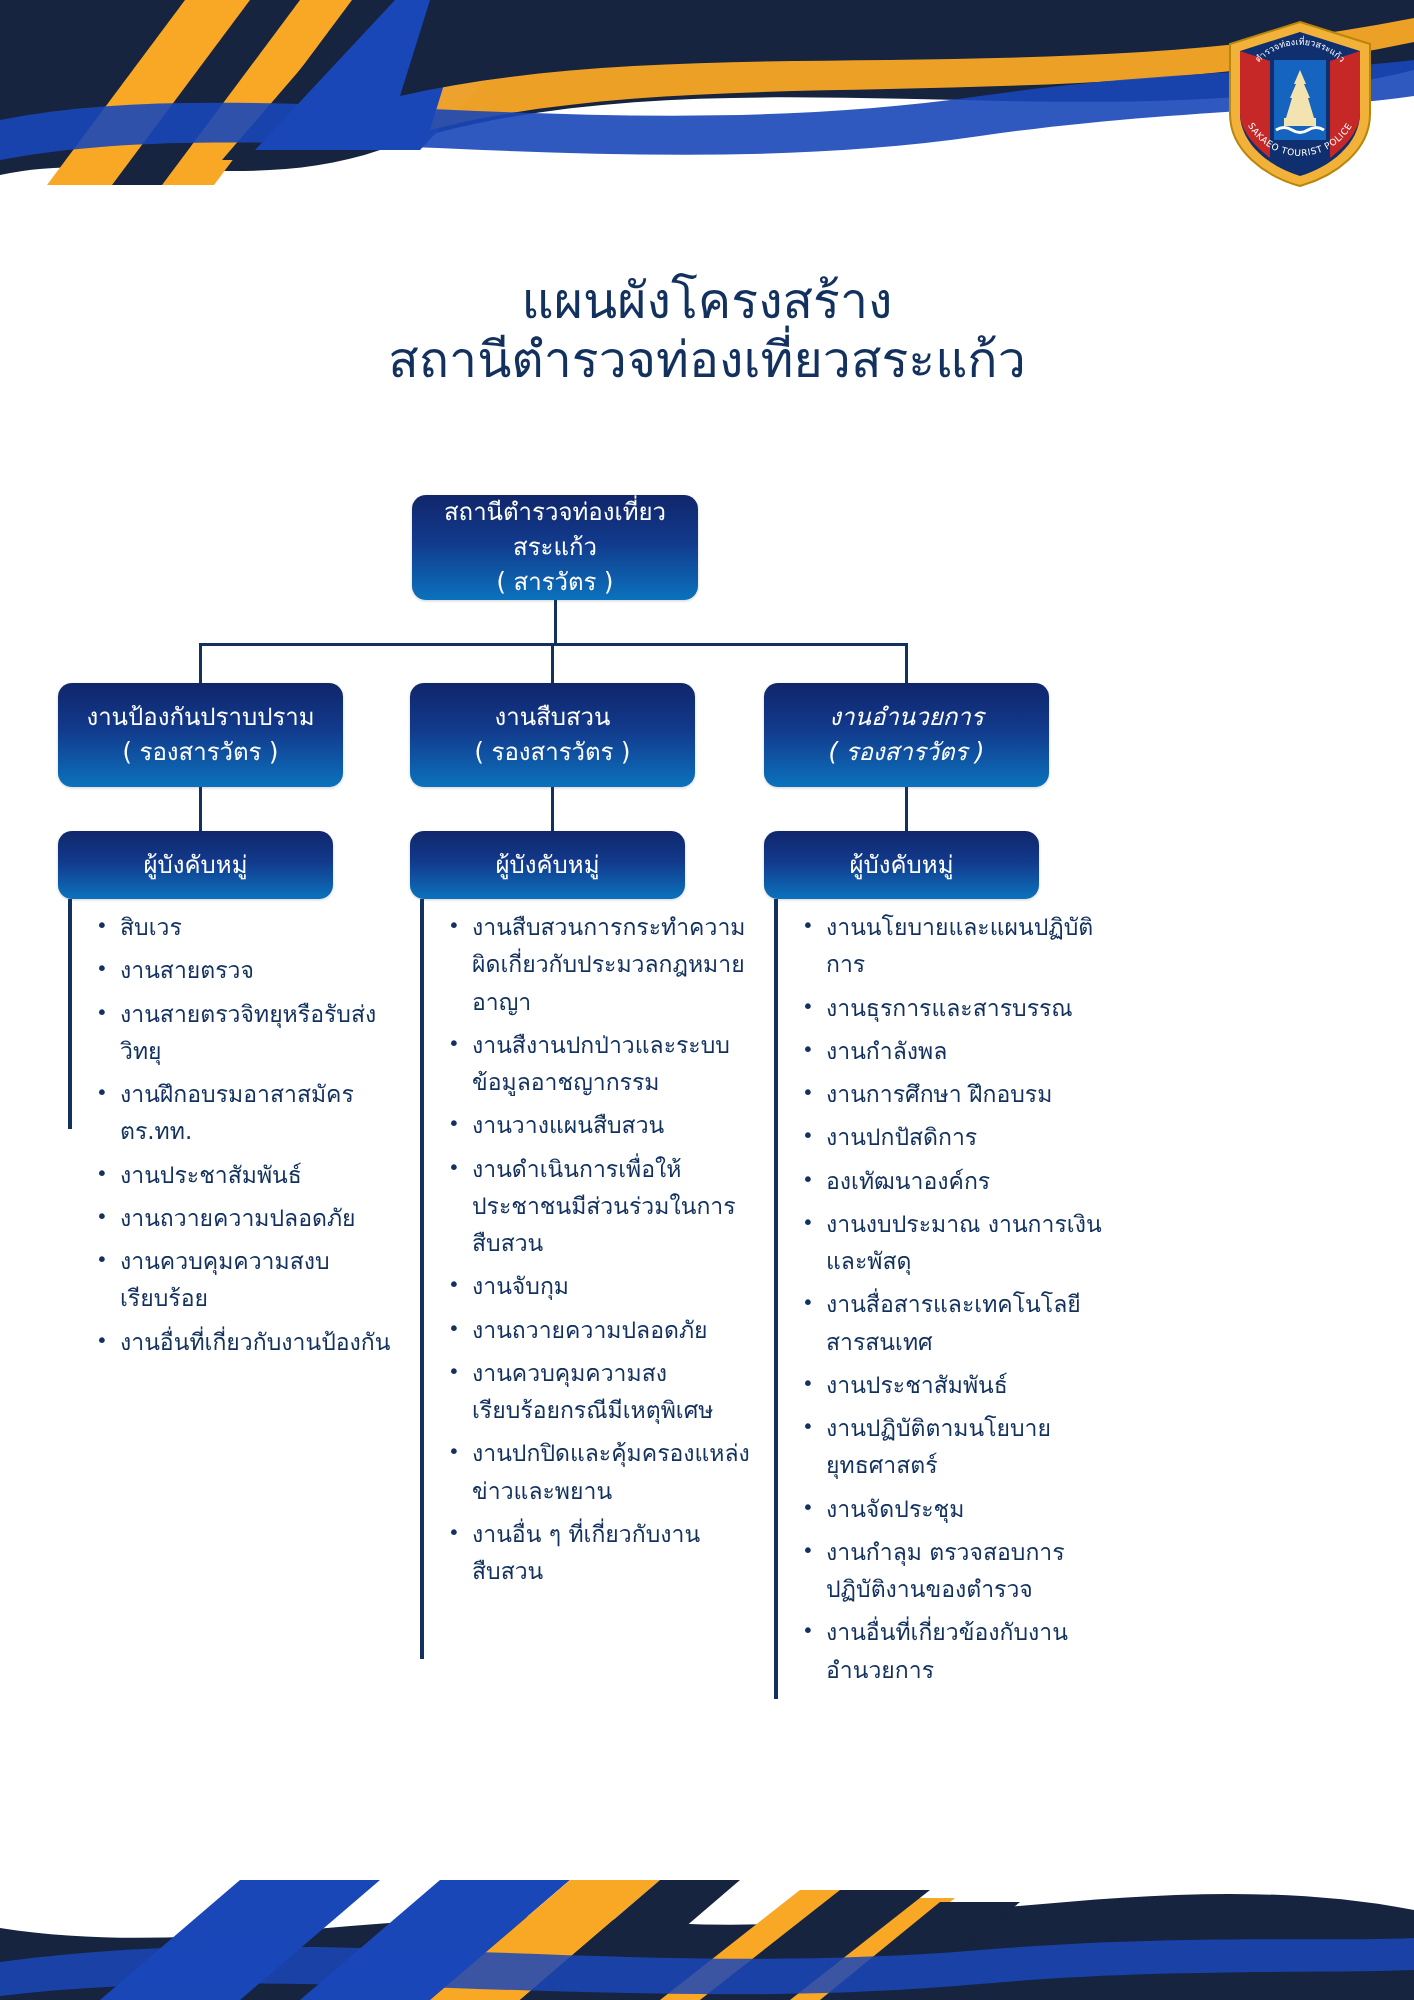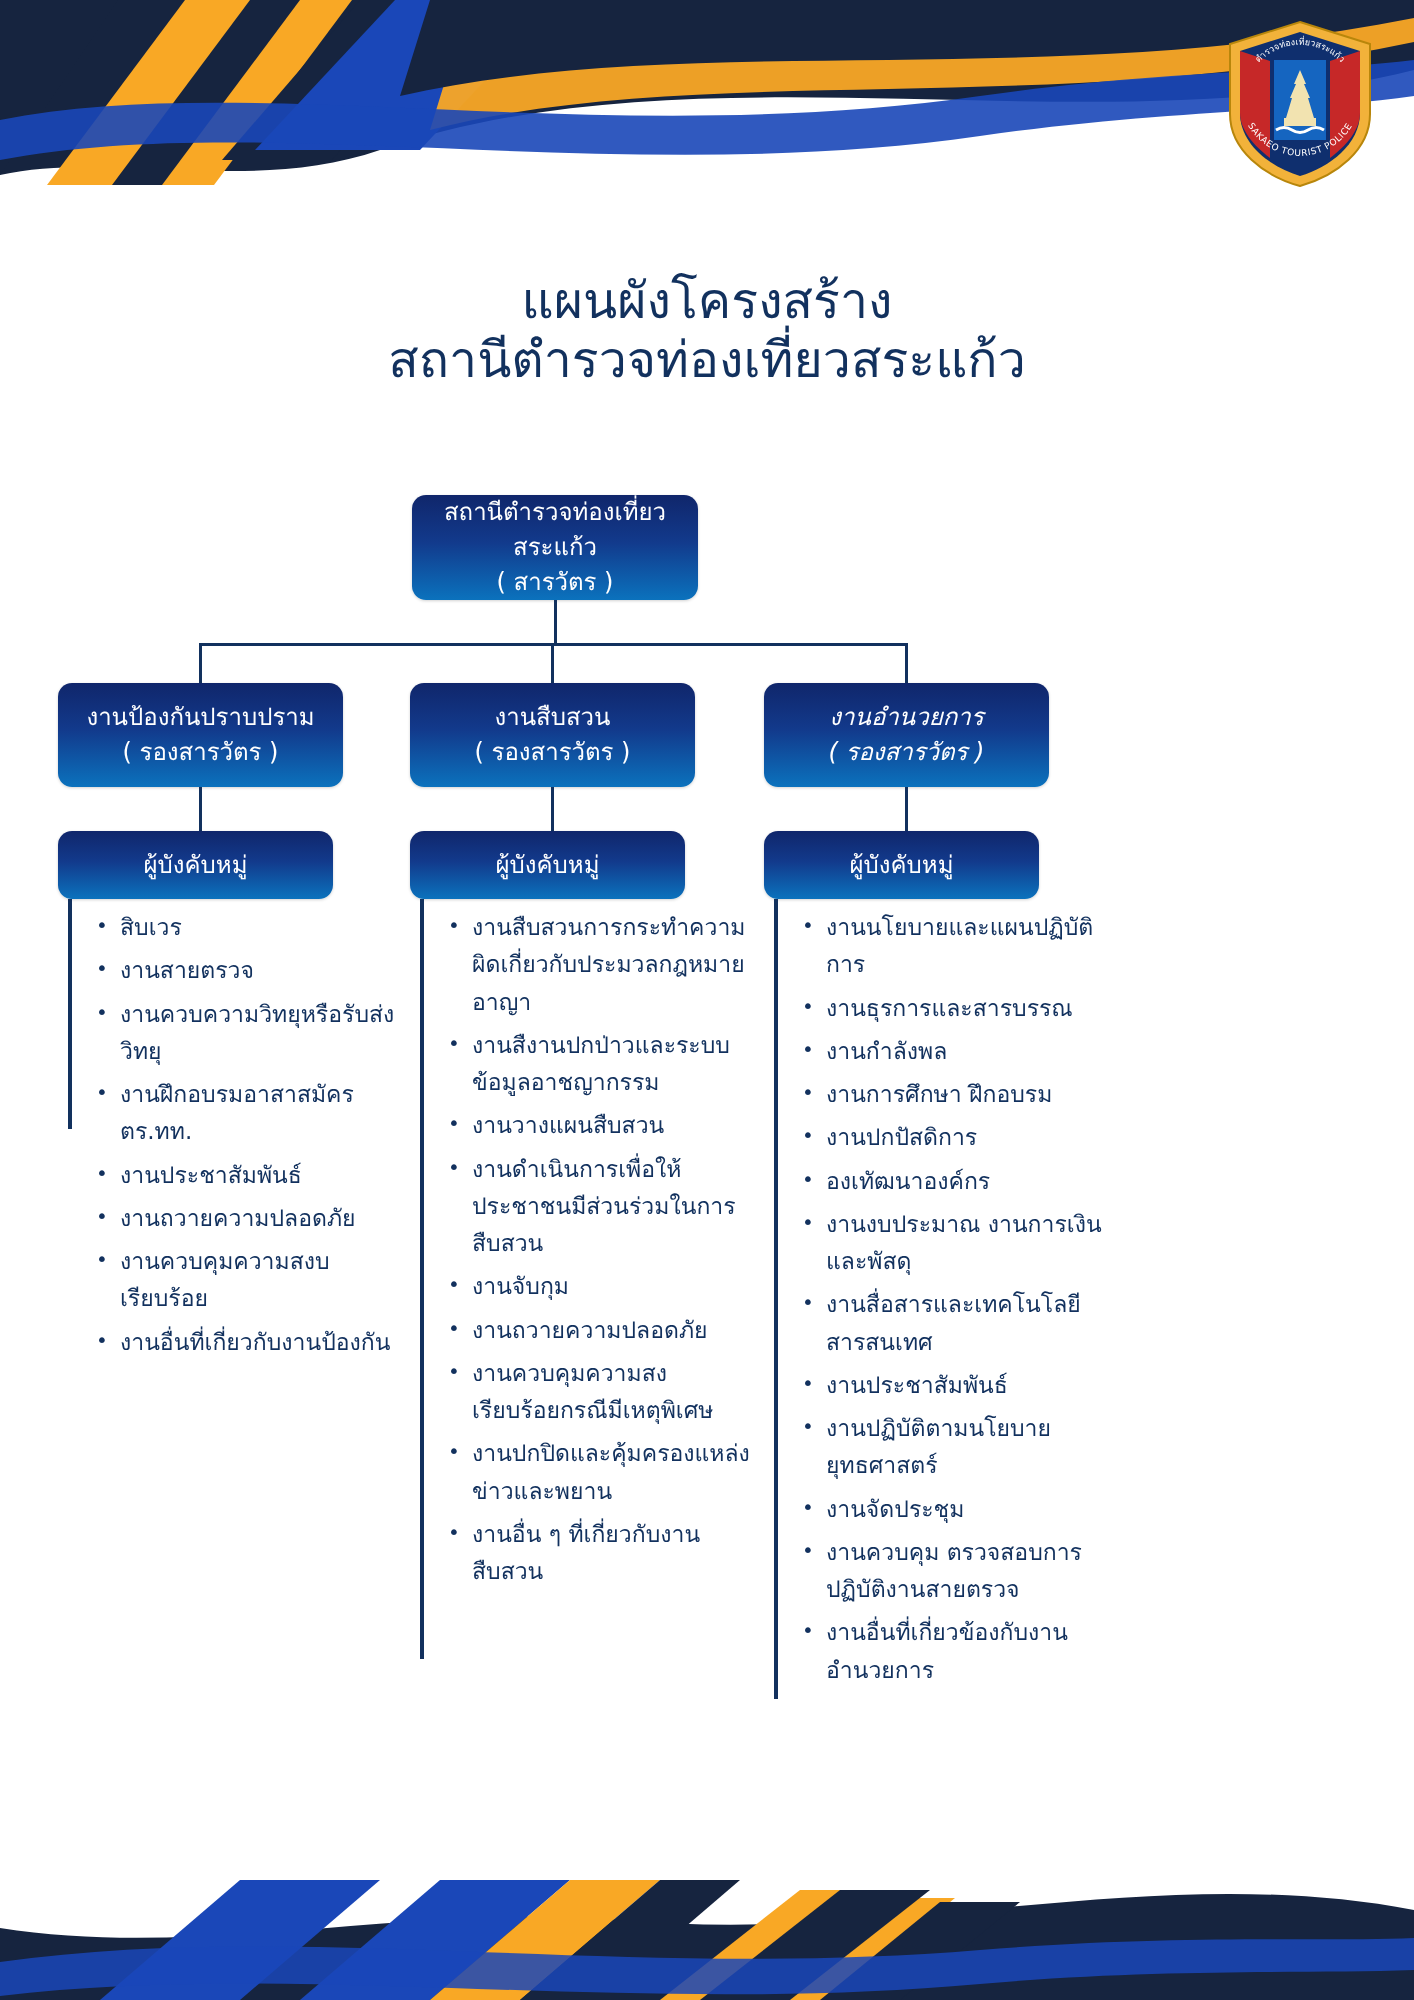--- a/index.html
+++ b/index.html
@@ -238,21 +238,21 @@
       <div class="l1">ผู้บังคับหมู่</div>
     </div>
     <div class="node node-l3 n-l3-c">
       <div class="l1">ผู้บังคับหมู่</div>
     </div>
 
     <div class="duties d-a">
       <ul>
         <li>สิบเวร</li>
         <li>งานสายตรวจ</li>
-        <li>งานควบความวิทยุหรือรับส่งวิทยุ</li>
+        <li>งานสายตรวจิทยุหรือรับส่งวิทยุ</li>
         <li>งานฝึกอบรมอาสาสมัคร ตร.ทท.</li>
         <li>งานประชาสัมพันธ์</li>
         <li>งานถวายความปลอดภัย</li>
         <li>งานควบคุมความสงบเรียบร้อย</li>
         <li>งานอื่นที่เกี่ยวกับงานป้องกัน</li>
       </ul>
     </div>
 
     <div class="duties d-b">
       <ul>
@@ -274,21 +274,21 @@
         <li>งานธุรการและสารบรรณ</li>
         <li>งานกำลังพล</li>
         <li>งานการศึกษา ฝึกอบรม</li>
         <li>งานปกปัสดิการ</li>
         <li>องเทัฒนาองค์กร</li>
         <li>งานงบประมาณ งานการเงินและพัสดุ</li>
         <li>งานสื่อสารและเทคโนโลยีสารสนเทศ</li>
         <li>งานประชาสัมพันธ์</li>
         <li>งานปฏิบัติตามนโยบายยุทธศาสตร์</li>
         <li>งานจัดประชุม</li>
-        <li>งานควบคุม ตรวจสอบการปฏิบัติงานสายตรวจ</li>
+        <li>งานกำลุม ตรวจสอบการปฏิบัติงานของตำรวจ</li>
         <li>งานอื่นที่เกี่ยวข้องกับงานอำนวยการ</li>
       </ul>
     </div>
 
   </div>
 
   <div class="banner-bottom">
     <svg width="1414" height="150" viewBox="0 0 1414 150">
 
       <path d="M0,150 L1414,150 L1414,60 C1150,10 900,95 620,70 C420,52 200,110 0,78 Z" fill="#16243f"></path>

